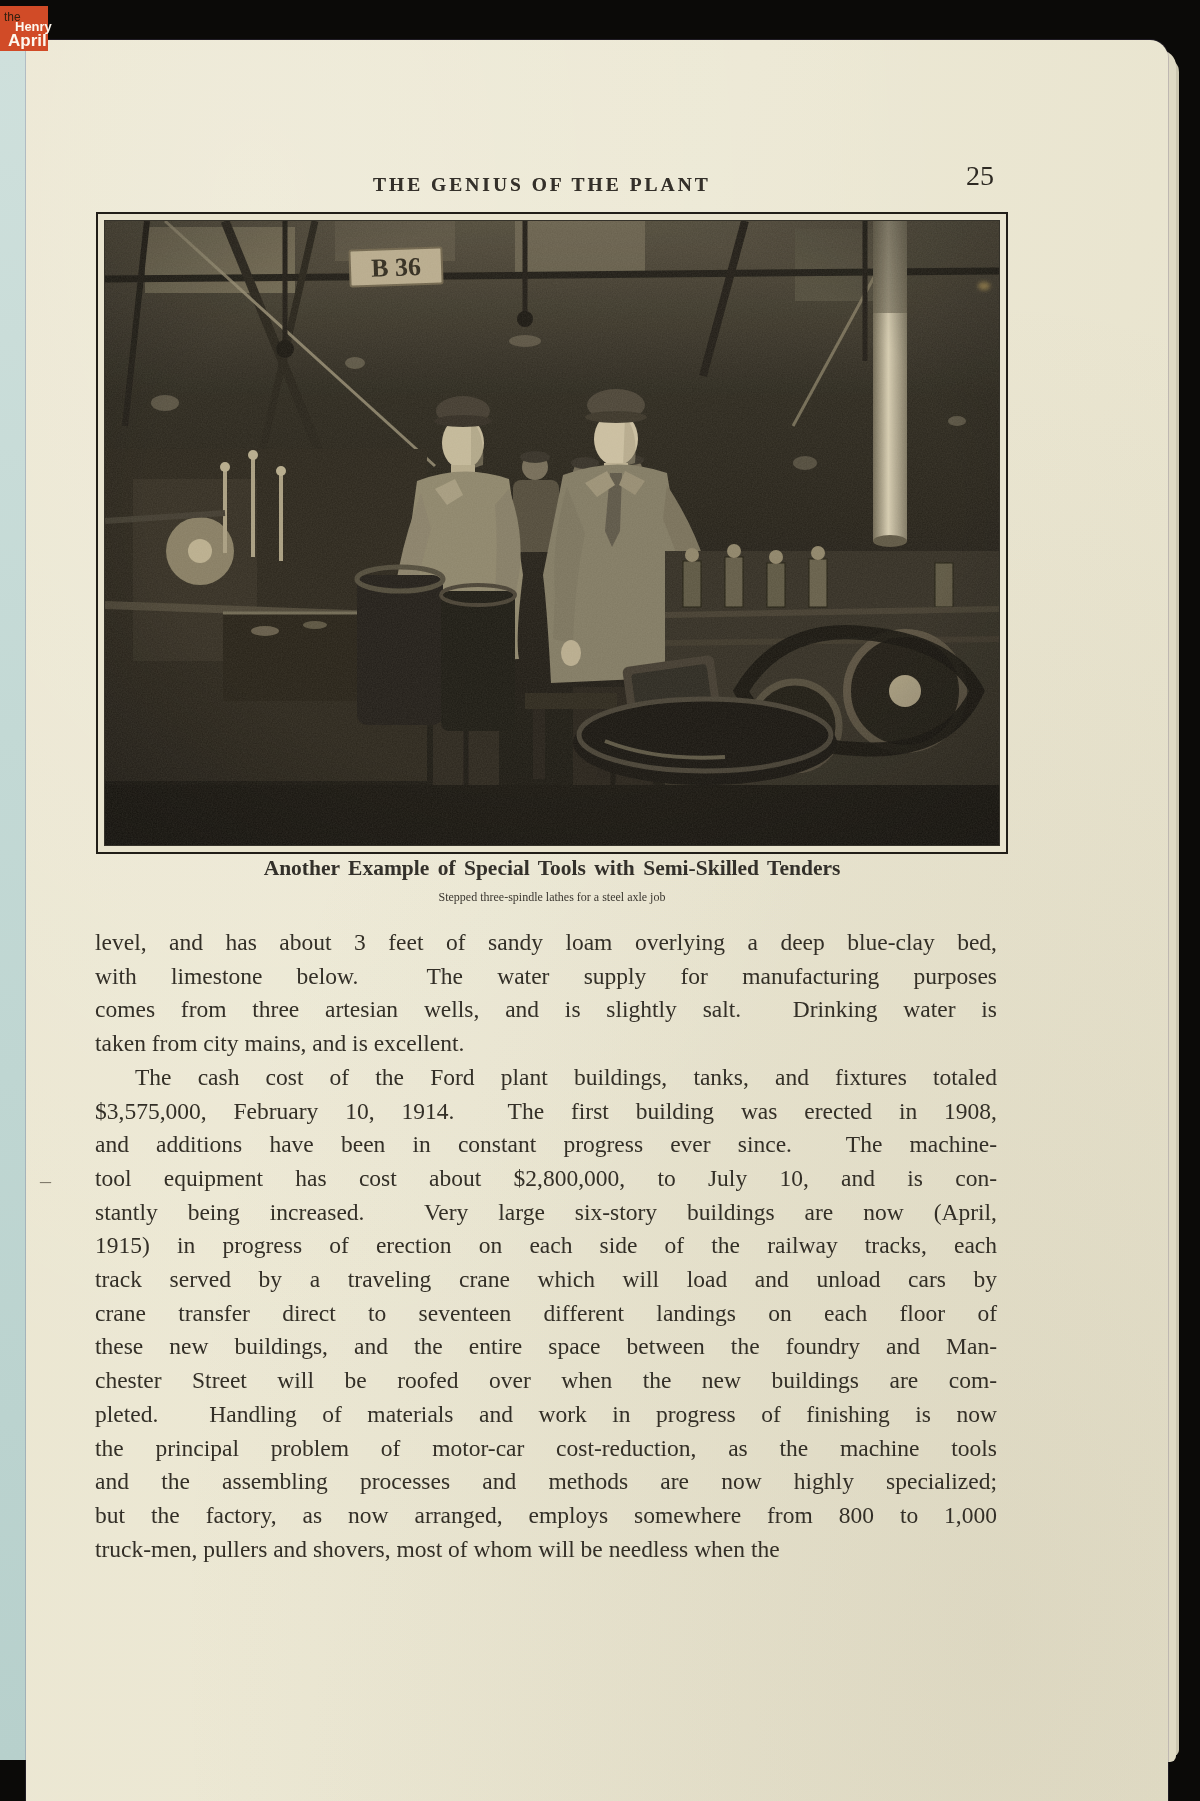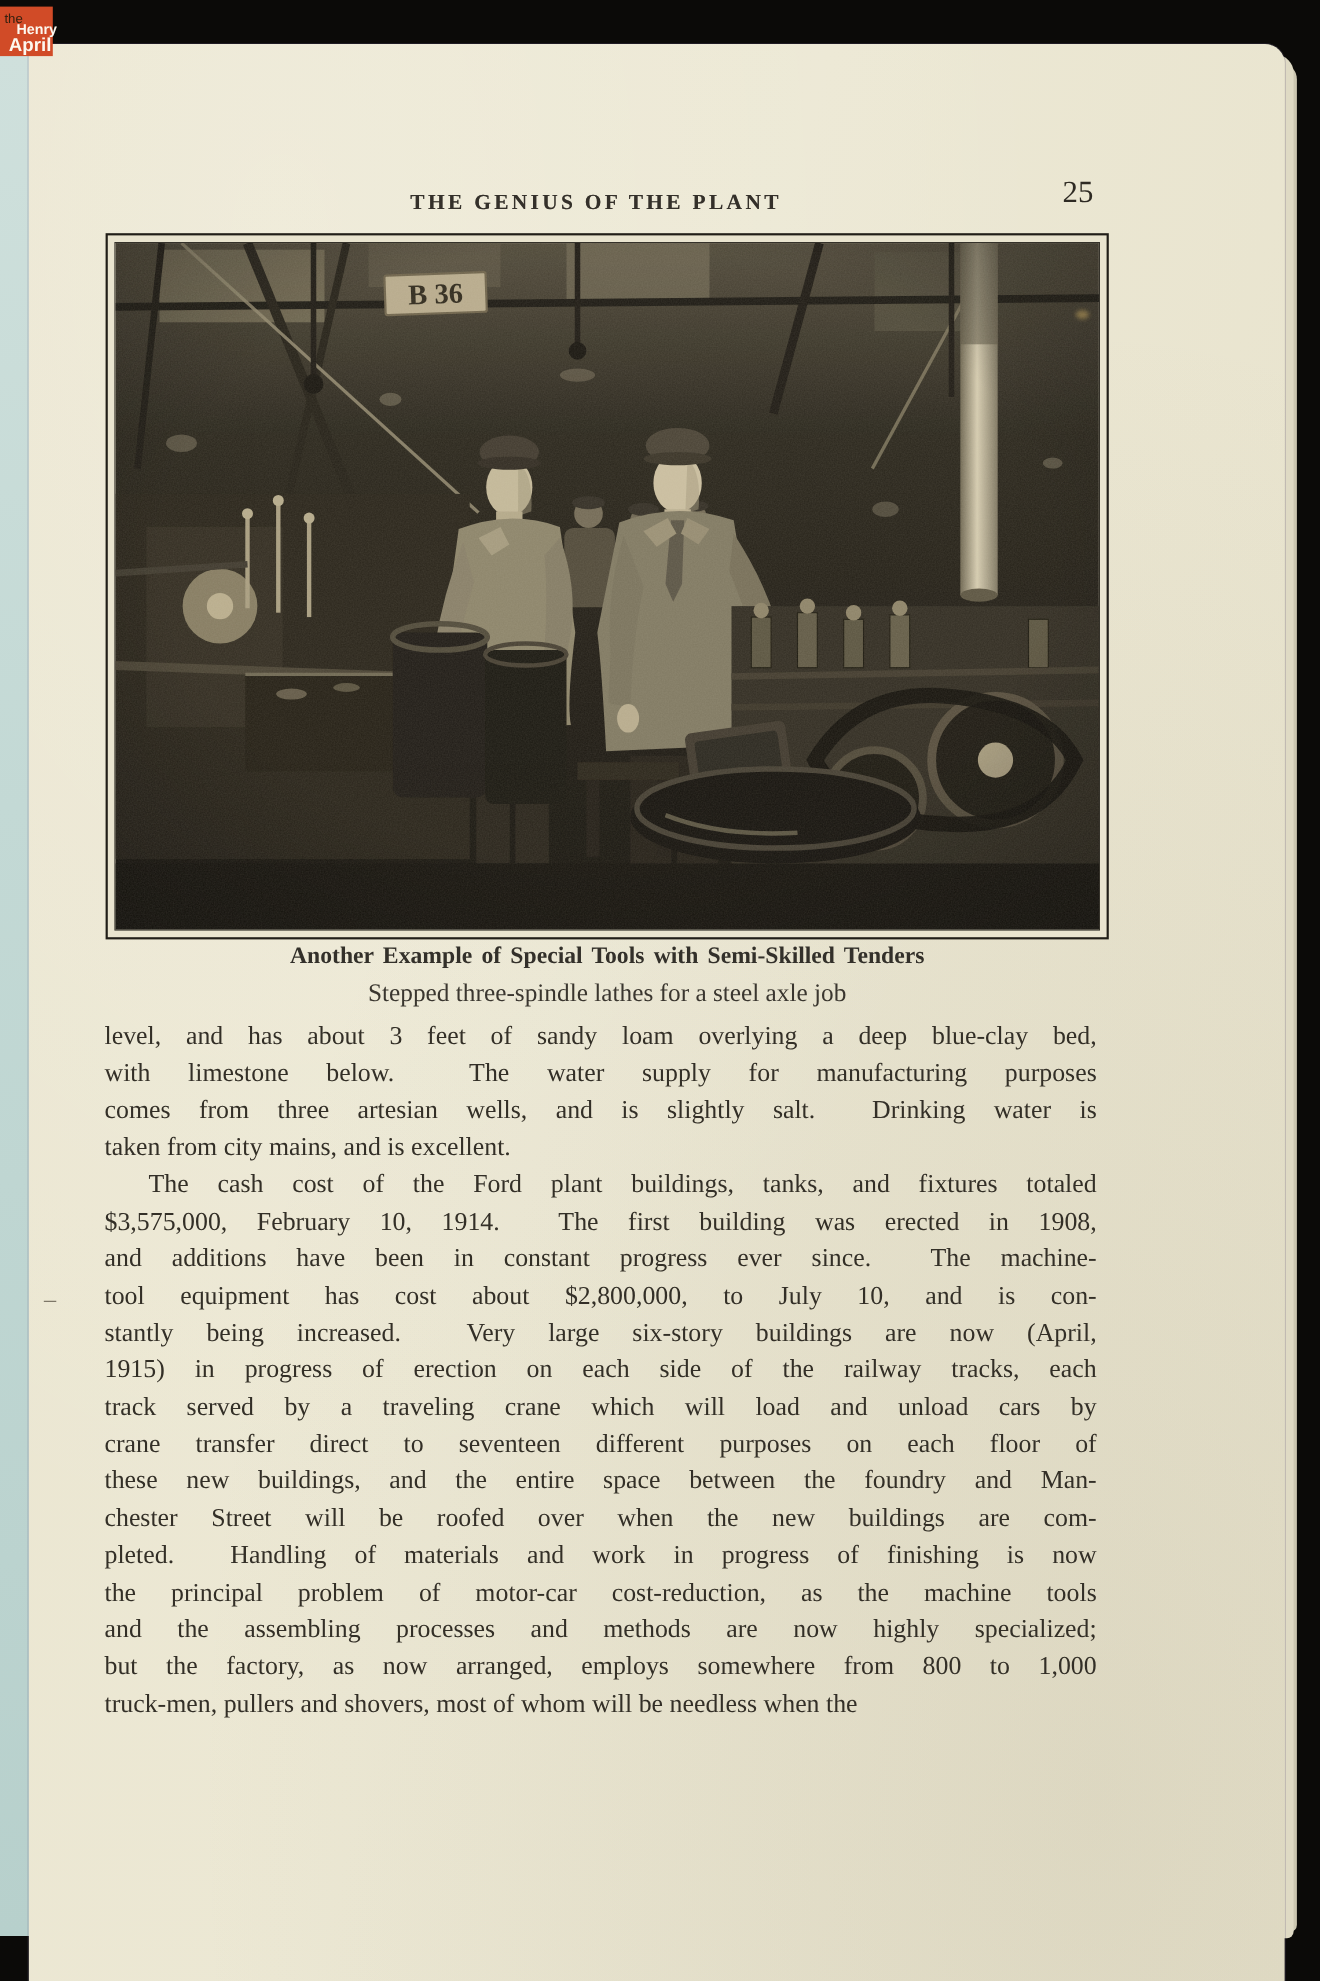--- a/index.html
+++ b/index.html
@@ -56,21 +56,21 @@
     box-sizing:border-box;border:2px solid #211e18;padding:6px;
     background:#e9e4cf;
   }
   .plate-photo{display:block;width:896px;height:626px;border:1px solid #35322a;box-sizing:border-box;}
   .caption-title{
     position:absolute;left:70px;top:816px;width:912px;text-align:center;
     font-size:21.5px;font-weight:bold;color:#33302a;word-spacing:3px;
   }
   .caption-subtitle{
     position:absolute;left:70px;top:850px;width:912px;text-align:center;
-    font-size:23px;color:#3a362f;
+    font-size:12px;color:#3a362f;
   }
   
   .bodytext{
     position:absolute;left:69px;top:886px;width:902px;
     font-size:23.5px;line-height:33.7px;color:#332f27;
   }
   .bline{
     text-align:justify;text-align-last:justify;white-space:pre-wrap;
   }
   .para .bline:last-child{text-align-last:left;}
@@ -278,21 +278,21 @@
         <div class="bline">taken from city mains, and is excellent.</div>
       </div>
     <div class="para para2">
         <div class="bline">The cash cost of the Ford plant buildings, tanks, and fixtures totaled</div>
         <div class="bline">$3,575,000, February 10, 1914.  The first building was erected in 1908,</div>
         <div class="bline">and additions have been in constant progress ever since.  The machine-</div>
         <div class="bline">tool equipment has cost about $2,800,000, to July 10, and is con-</div>
         <div class="bline">stantly being increased.  Very large six-story buildings are now (April,</div>
         <div class="bline">1915) in progress of erection on each side of the railway tracks, each</div>
         <div class="bline">track served by a traveling crane which will load and unload cars by</div>
-        <div class="bline">crane transfer direct to seventeen different purposes on each floor of</div>
+        <div class="bline">crane transfer direct to seventeen different landings on each floor of</div>
         <div class="bline">these new buildings, and the entire space between the foundry and Man-</div>
         <div class="bline">chester Street will be roofed over when the new buildings are com-</div>
         <div class="bline">pleted.  Handling of materials and work in progress of finishing is now</div>
         <div class="bline">the principal problem of motor-car cost-reduction, as the machine tools</div>
         <div class="bline">and the assembling processes and methods are now highly specialized;</div>
         <div class="bline">but the factory, as now arranged, employs somewhere from 800 to 1,000</div>
         <div class="bline">truck-men, pullers and shovers, most of whom will be needless when the</div>
       </div>
   </div>
 

